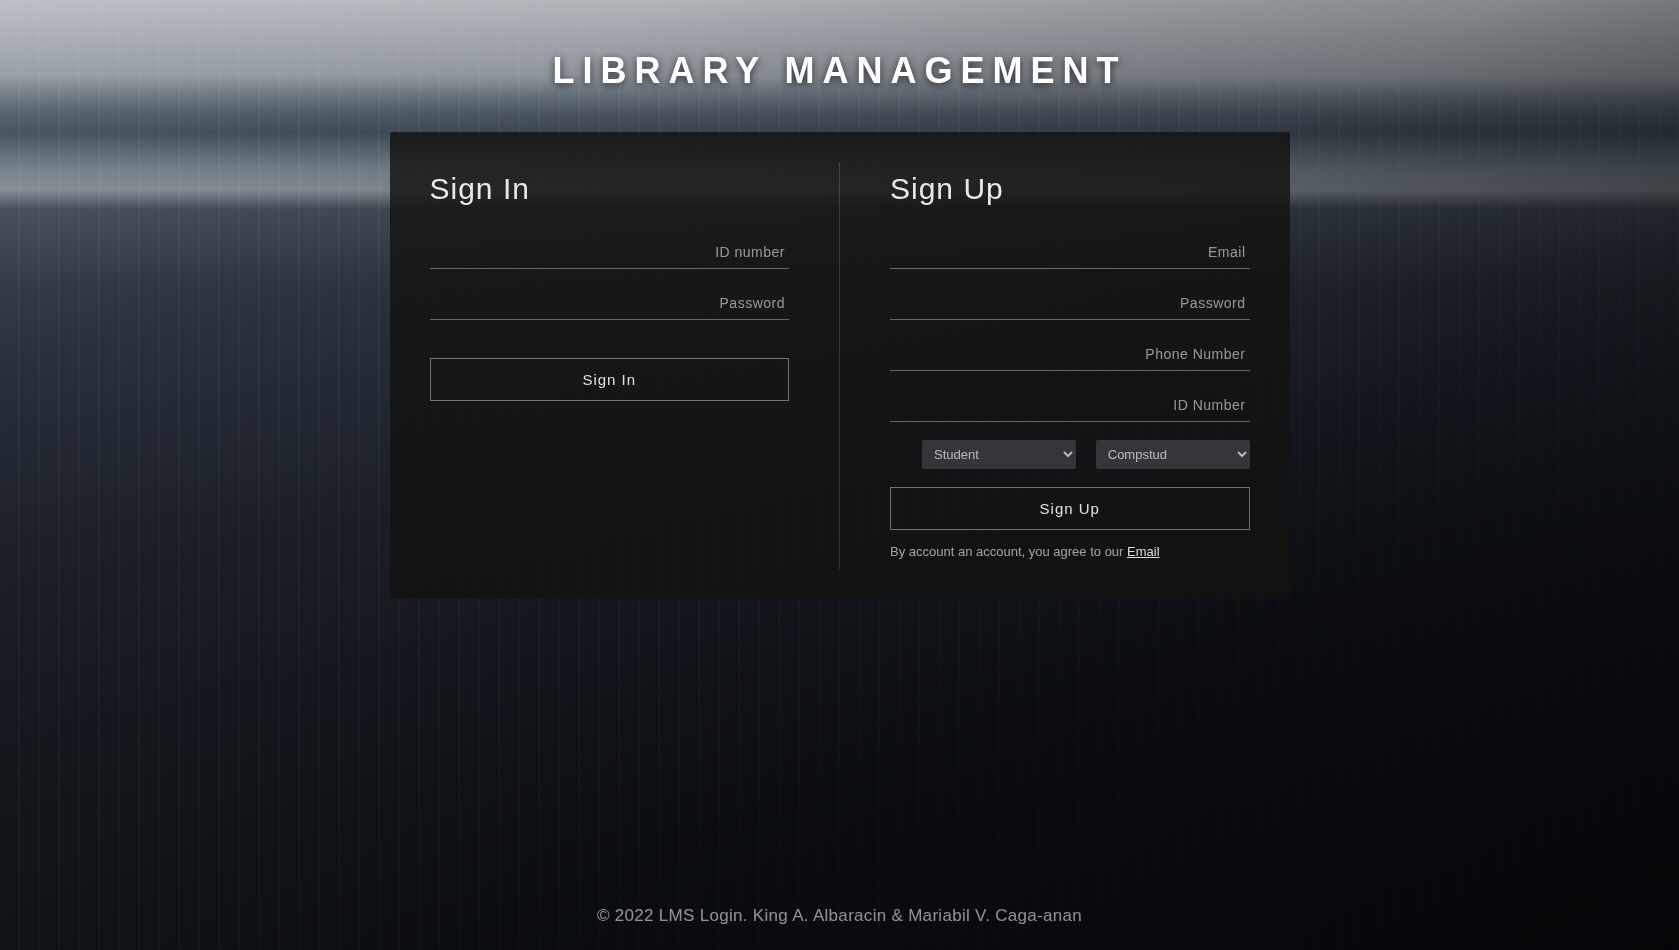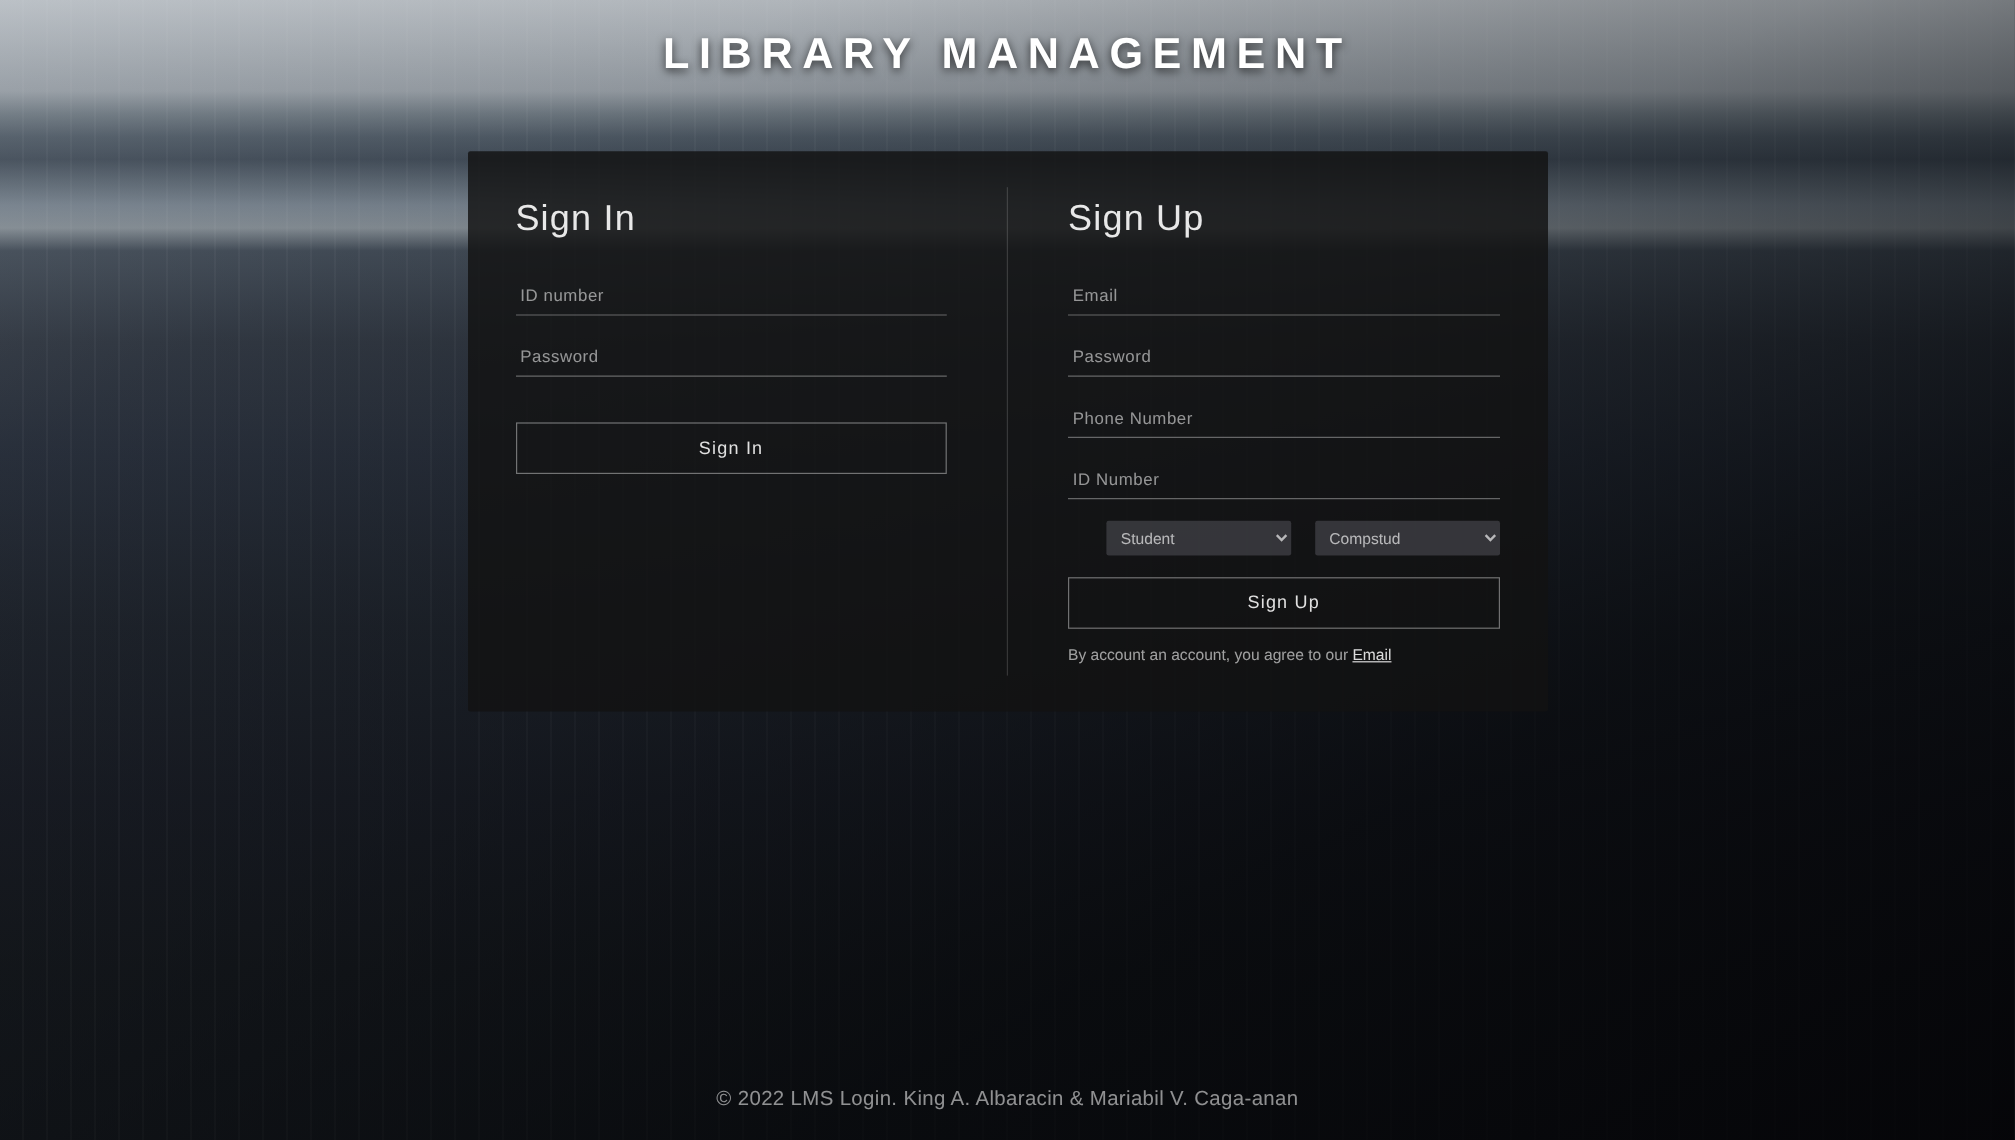--- a/index.html
+++ b/index.html
@@ -57,33 +57,33 @@
       z-index: 1;
       width: 100%;
       height: 100%;
       display: flex;
       flex-direction: column;
       align-items: center;
     }
 
     
     .header-title {
-      margin-top: 24px;
+      margin-top: 50px;
       color: #ffffff;
       font-size: 36px;
       font-weight: 700;
       letter-spacing: 8px;
       text-transform: uppercase;
       text-align: center;
       text-shadow: 0 2px 8px rgba(0,0,0,0.7);
     }
 
     
     .main-card {
-      margin-top: 60px;
+      margin-top: 40px;
       width: 900px;
       background: rgba(18, 18, 18, 0.82);
       display: flex;
       flex-direction: row;
       border-radius: 2px;
     }
 
     
     .divider {
       width: 1px;
@@ -118,20 +118,21 @@
     .form-input {
       width: 100%;
       background: transparent;
       border: none;
       border-bottom: 1px solid rgba(255,255,255,0.35);
       color: rgba(255,255,255,0.75);
       font-size: 14px;
       padding: 8px 4px;
       outline: none;
       letter-spacing: 0.5px;
+      text-align: right;
     }
 
     .form-input::placeholder {
       color: rgba(255,255,255,0.55);
     }
 
     .btn-signin {
       width: 100%;
       margin-top: 20px;
       padding: 12px;

